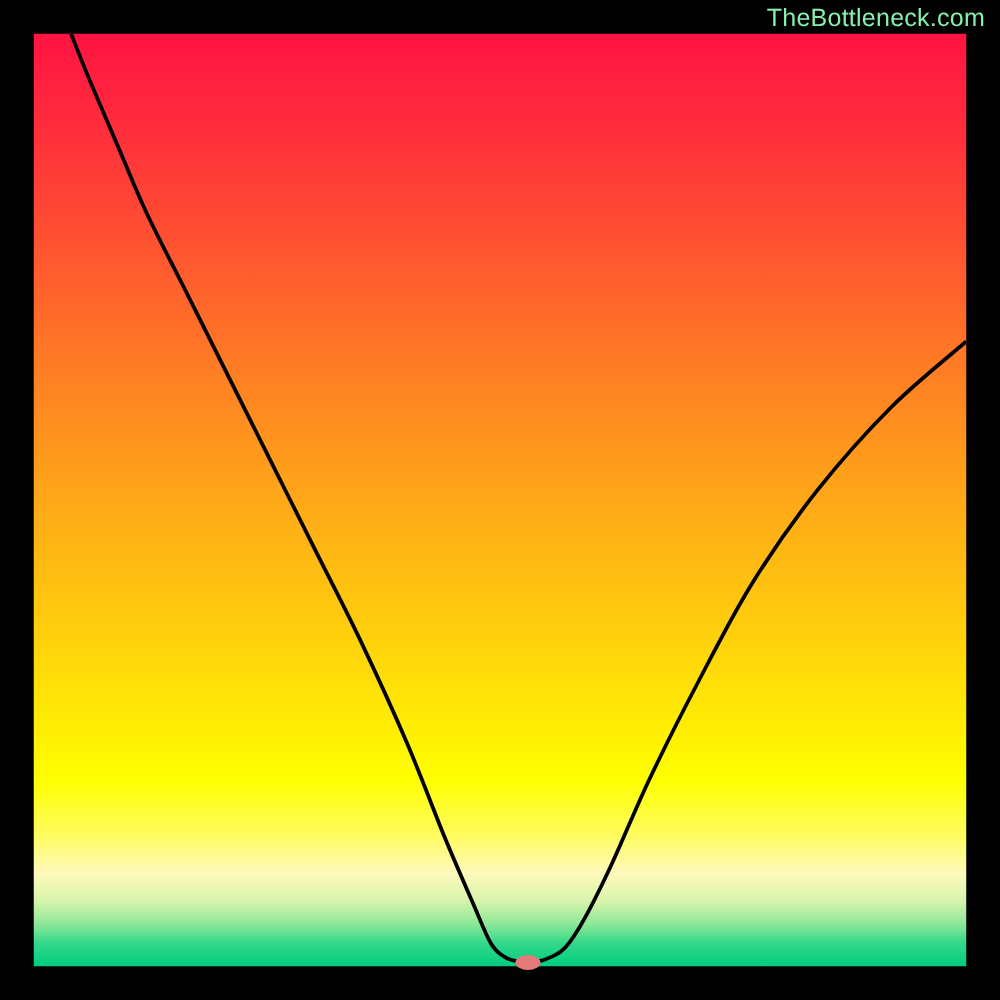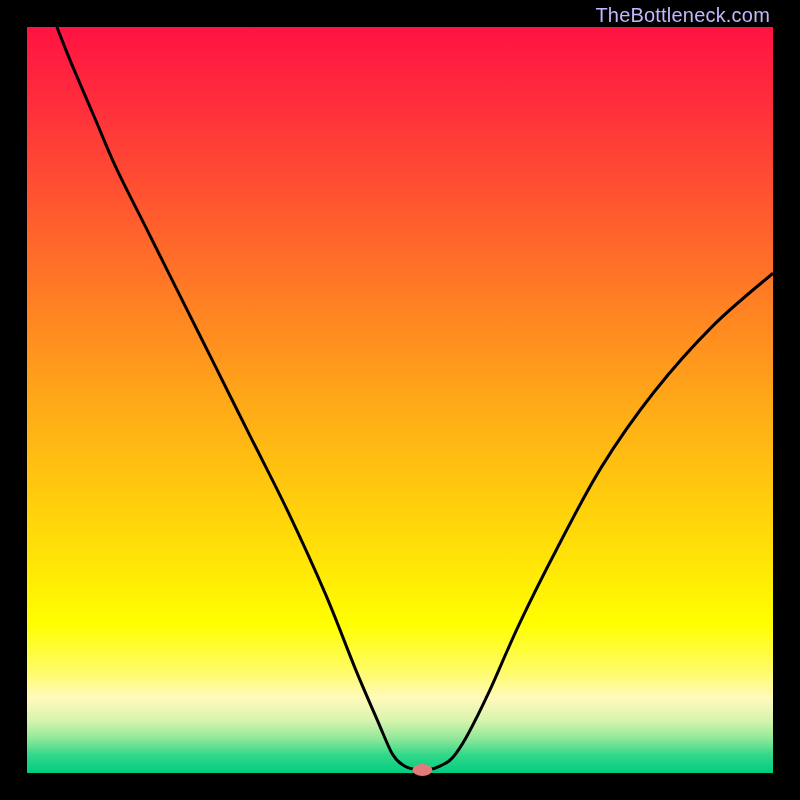--- a/index.html
+++ b/index.html
@@ -13,22 +13,22 @@
   }
   .wrap {
     position: relative;
     width: 800px;
     height: 800px;
     background: #000;
   }
   .watermark {
     position: absolute;
     top: 4px;
-    right: 30px;
-    color: #c4b5fd;
+    right: 12px;
+    color: #86efac;
     font-size: 20px;
     letter-spacing: 0.2px;
     font-weight: 400;
   }
   svg {
     position: absolute;
     top: 0;
     left: 0;
   }
 </style>

